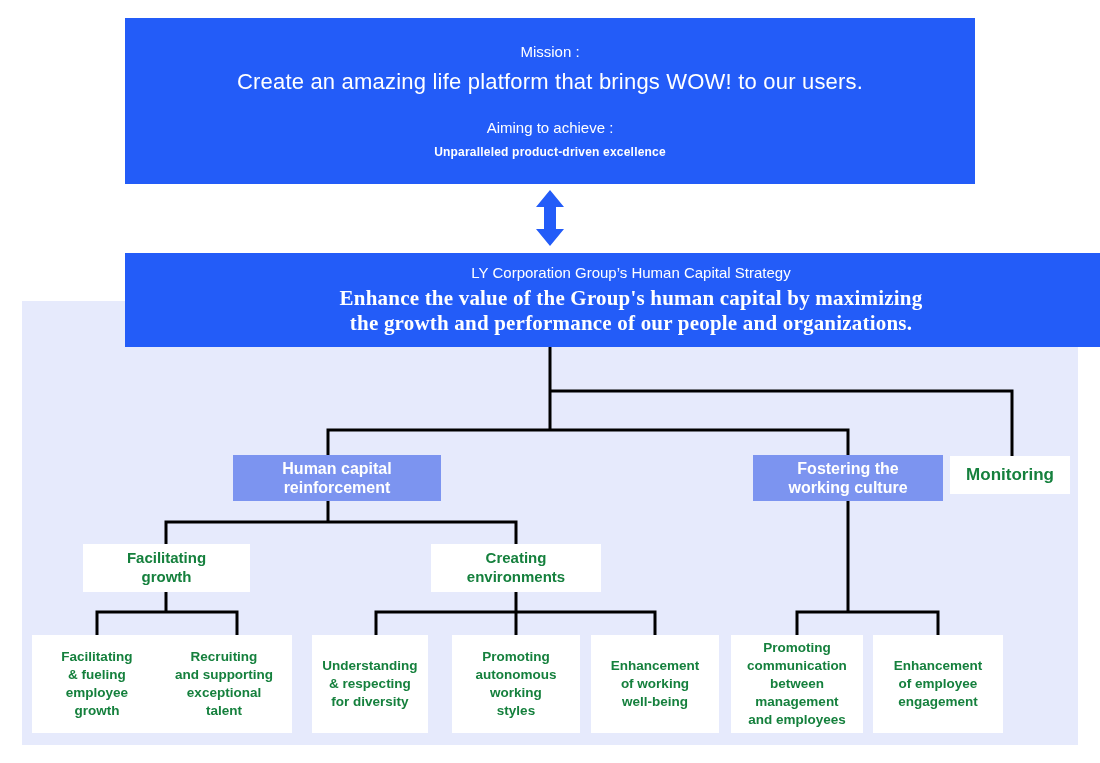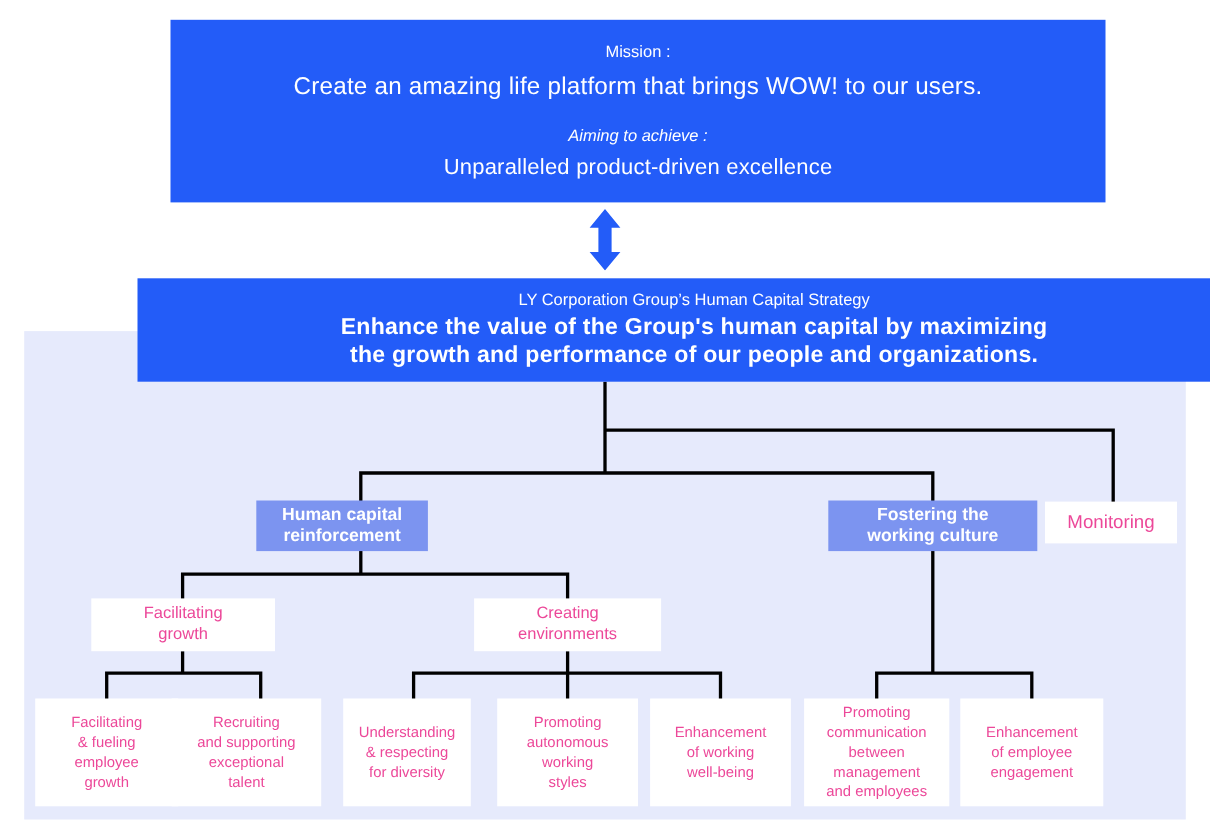--- a/index.html
+++ b/index.html
@@ -25,37 +25,37 @@
     position: absolute;
     background: #235CF8;
     color: #ffffff;
     display: flex;
     flex-direction: column;
     align-items: center;
     justify-content: center;
     text-align: center;
   }
 
-  .mission-box { left: 125px; top: 18px; width: 850px; height: 166px; margin-left: 30px; }
+  .mission-box { left: 125px; top: 18px; width: 850px; height: 166px; }
   .mission-label   { font-size: 15px; font-weight: 400; margin-bottom: 9px; }
   .mission-statement { font-size: 22px; font-weight: 400; margin-bottom: 24px; letter-spacing: 0.2px; }
-  .aiming-label    { font-size: 15px; font-weight: 400; margin-bottom: 9px; font-style: italic; }
-  .aiming-statement { font-size: 20px; font-weight: 400; letter-spacing: 0.2px; }
+  .aiming-label    { font-size: 15px; font-weight: 400; margin-bottom: 9px; }
+  .aiming-statement { font-size: 12px; font-weight: 700; letter-spacing: 0.2px; }
 
   .arrow-wrap {
     position: absolute;
     left: 535px; top: 190px;
     width: 30px; height: 56px;
   }
 
   .strategy-box { left: 125px; top: 253px; width: 1012px; height: 94px; }
   .strategy-title { font-size: 15px; font-weight: 400; margin-bottom: 5px; }
   .strategy-statement {
     font-size: 21px; font-weight: 700; line-height: 1.18;
-    white-space: pre-line; letter-spacing: 0.2px;
+    white-space: pre-line; letter-spacing: 0.2px; font-family: Liberation Serif, serif;
   }
 
   .connectors {
     position: absolute;
     left: 0; top: 0;
     width: 1100px; height: 763px;
     pointer-events: none;
   }
 
   .node {
@@ -68,25 +68,25 @@
   }
   .node.pillar {
     background: #7C94F0;
     color: #ffffff;
     font-weight: 700;
     font-size: 16px;
     line-height: 1.2;
   }
   .node.white {
     background: #ffffff;
-    color: #ec4899;
-    font-weight: 400;
+    color: #15803d;
+    font-weight: 700;
   }
 
-  .hcr-box        { left: 233px; top: 455px; width: 156px; height: 46px; }
+  .hcr-box        { left: 233px; top: 455px; width: 208px; height: 46px; }
   .fostering-box  { left: 753px; top: 455px; width: 190px; height: 46px; }
   .monitoring-box { left: 950px; top: 456px; width: 120px; height: 38px; font-size: 17px; }
 
   .fg-box { left: 83px;  top: 544px; width: 167px; height: 48px; font-size: 15px; line-height: 1.25; }
   .ce-box { left: 431px; top: 544px; width: 170px; height: 48px; font-size: 15px; line-height: 1.25; }
 
   .leaf { top: 635px; height: 98px; font-size: 13.5px; line-height: 1.32; }
   .leaf-1 { left: 32px;  width: 130px; }
   .leaf-2 { left: 156px; width: 136px; }
   .leaf-3 { left: 312px; width: 116px; }

